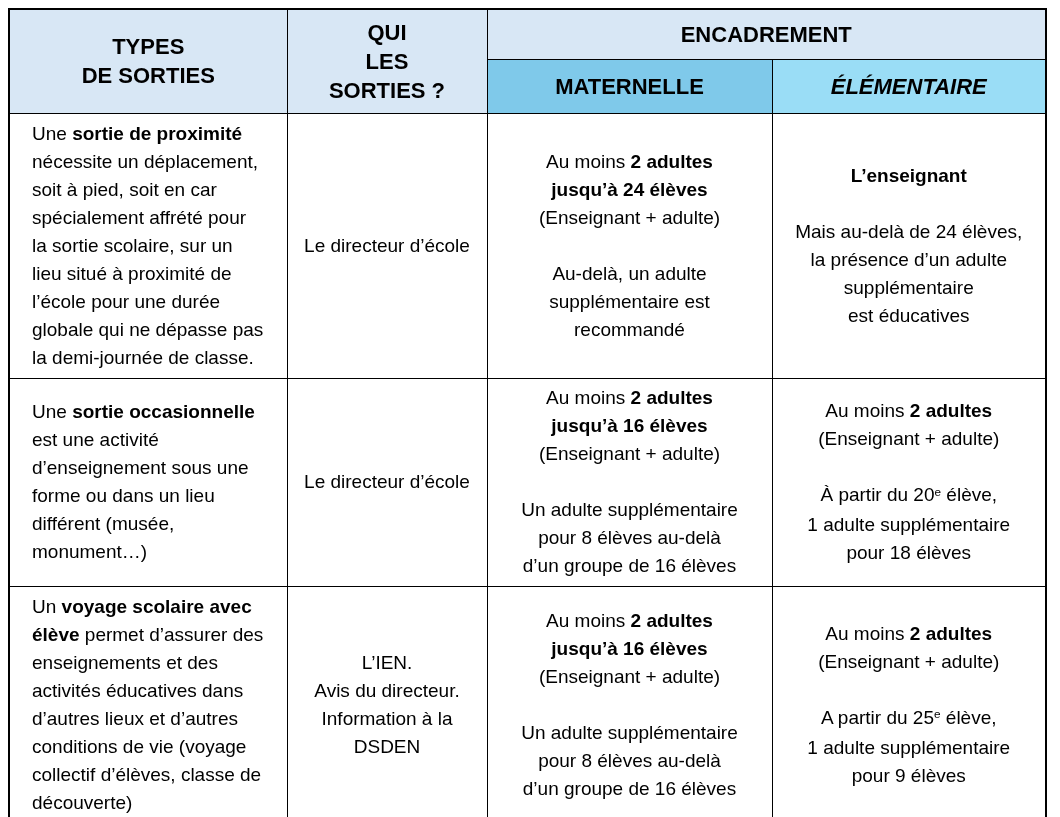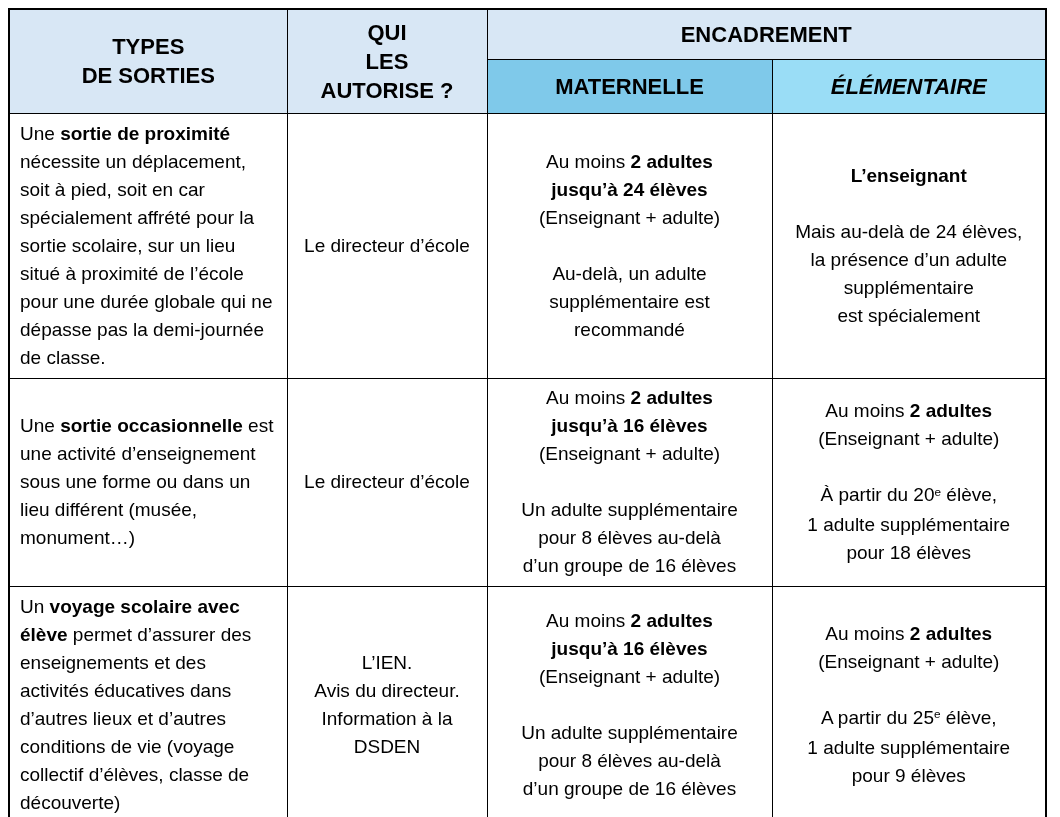--- a/index.html
+++ b/index.html
@@ -52,21 +52,21 @@
 
   tbody tr:nth-child(1){height:253px;}
   tbody tr:nth-child(2){height:208px;}
   tbody tr:nth-child(3){height:232px;}
 
   td.cell{
     font-size:19px;
     line-height:28px;
     background:#ffffff;
   }
-  td.cell-type{text-align:left;padding:6px 10px;}
+  td.cell-type{text-align:left;padding:6px 22px;}
   td.cell-center{text-align:center;}
   .line{min-height:28px;}
   .line.blank{height:28px;}
   .b{font-weight:bold;}
   .sup{font-size:0.62em;position:relative;top:-0.45em;}
 </style>
 </head>
 <body>
 
 <table class="sorties">
@@ -75,21 +75,21 @@
       <col class="c-auth">
       <col class="c-mat">
       <col class="c-ele">
   </colgroup>
   <thead>
     <tr class="h1">
       <th rowspan="2">TYPES
 DE SORTIES</th>
       <th rowspan="2">QUI
 LES
-AUTORISE ?</th>
+SORTIES ?</th>
       <th colspan="2">ENCADREMENT</th>
     </tr>
     <tr class="h2">
       <th class="maternelle">MATERNELLE</th>
       <th class="elementaire">ÉLÉMENTAIRE</th>
     </tr>
   </thead>
   <tbody>
       <tr>
         <td class="cell cell-type">
@@ -106,21 +106,21 @@
           <div class="line"><span>Au-delà, un adulte</span></div>
           <div class="line"><span>supplémentaire est</span></div>
           <div class="line"><span>recommandé</span></div>
         </td>
         <td class="cell cell-center">
           <div class="line"><span class="b">L’enseignant</span></div>
           <div class="line blank"></div>
           <div class="line"><span>Mais au-delà de 24 élèves,</span></div>
           <div class="line"><span>la présence d’un adulte</span></div>
           <div class="line"><span>supplémentaire</span></div>
-          <div class="line"><span>est spécialement</span></div>
+          <div class="line"><span>est éducatives</span></div>
         </td>
       </tr>
       <tr>
         <td class="cell cell-type">
           <div class="line"><span>Une </span><span class="b">sortie occasionnelle</span><span> est une activité d’enseignement sous une forme ou dans un lieu différent (musée, monument…)</span></div>
         </td>
         <td class="cell cell-center">
           <div class="line"><span>Le directeur d’école</span></div>
         </td>
         <td class="cell cell-center">

